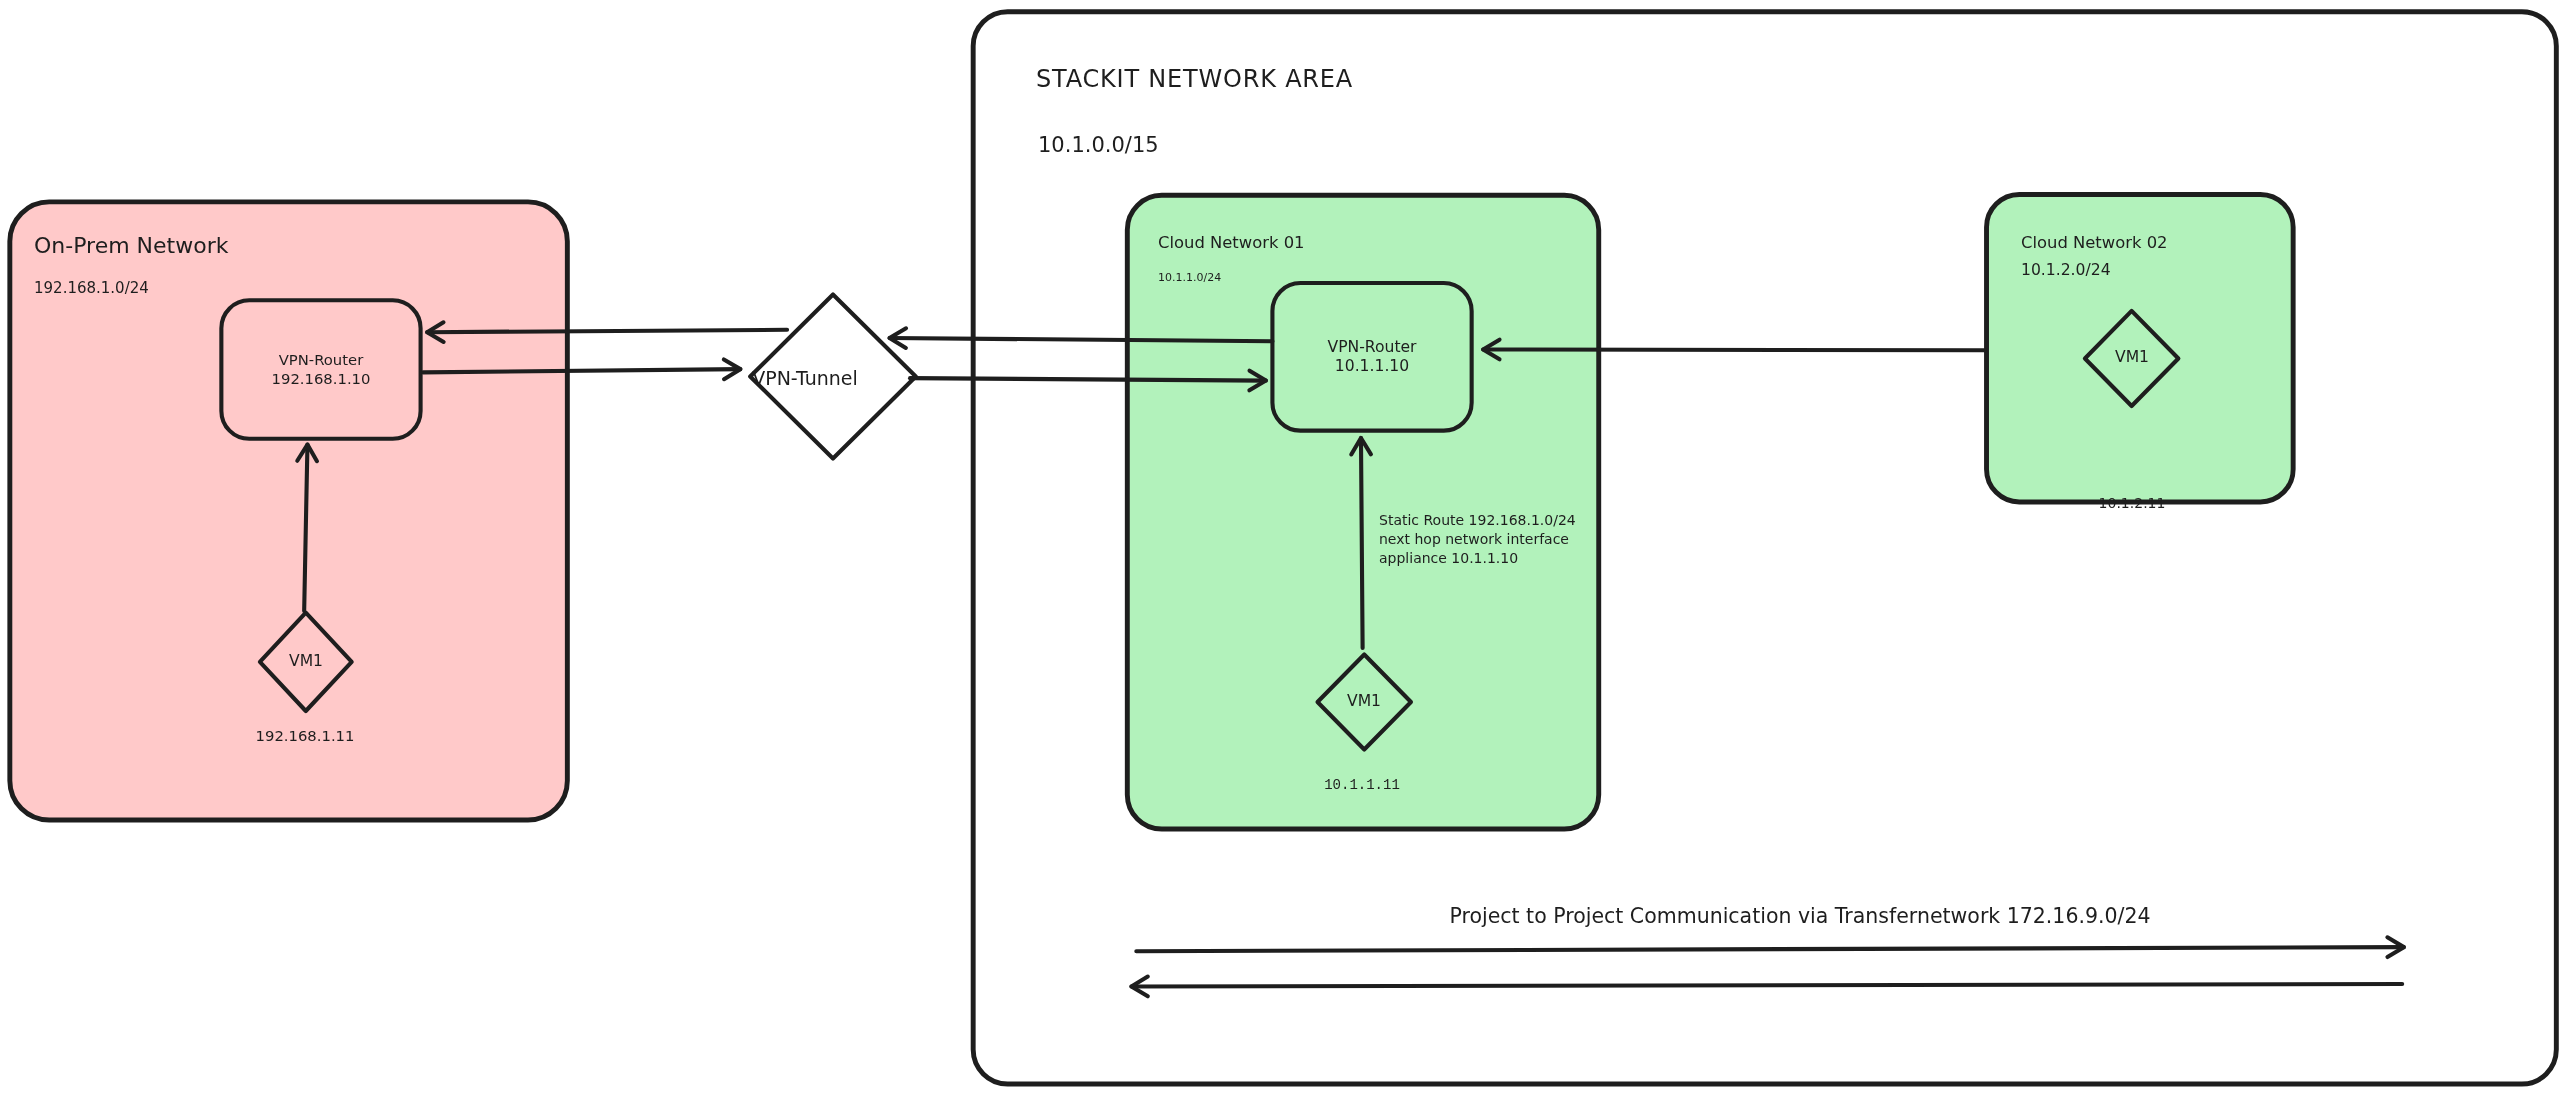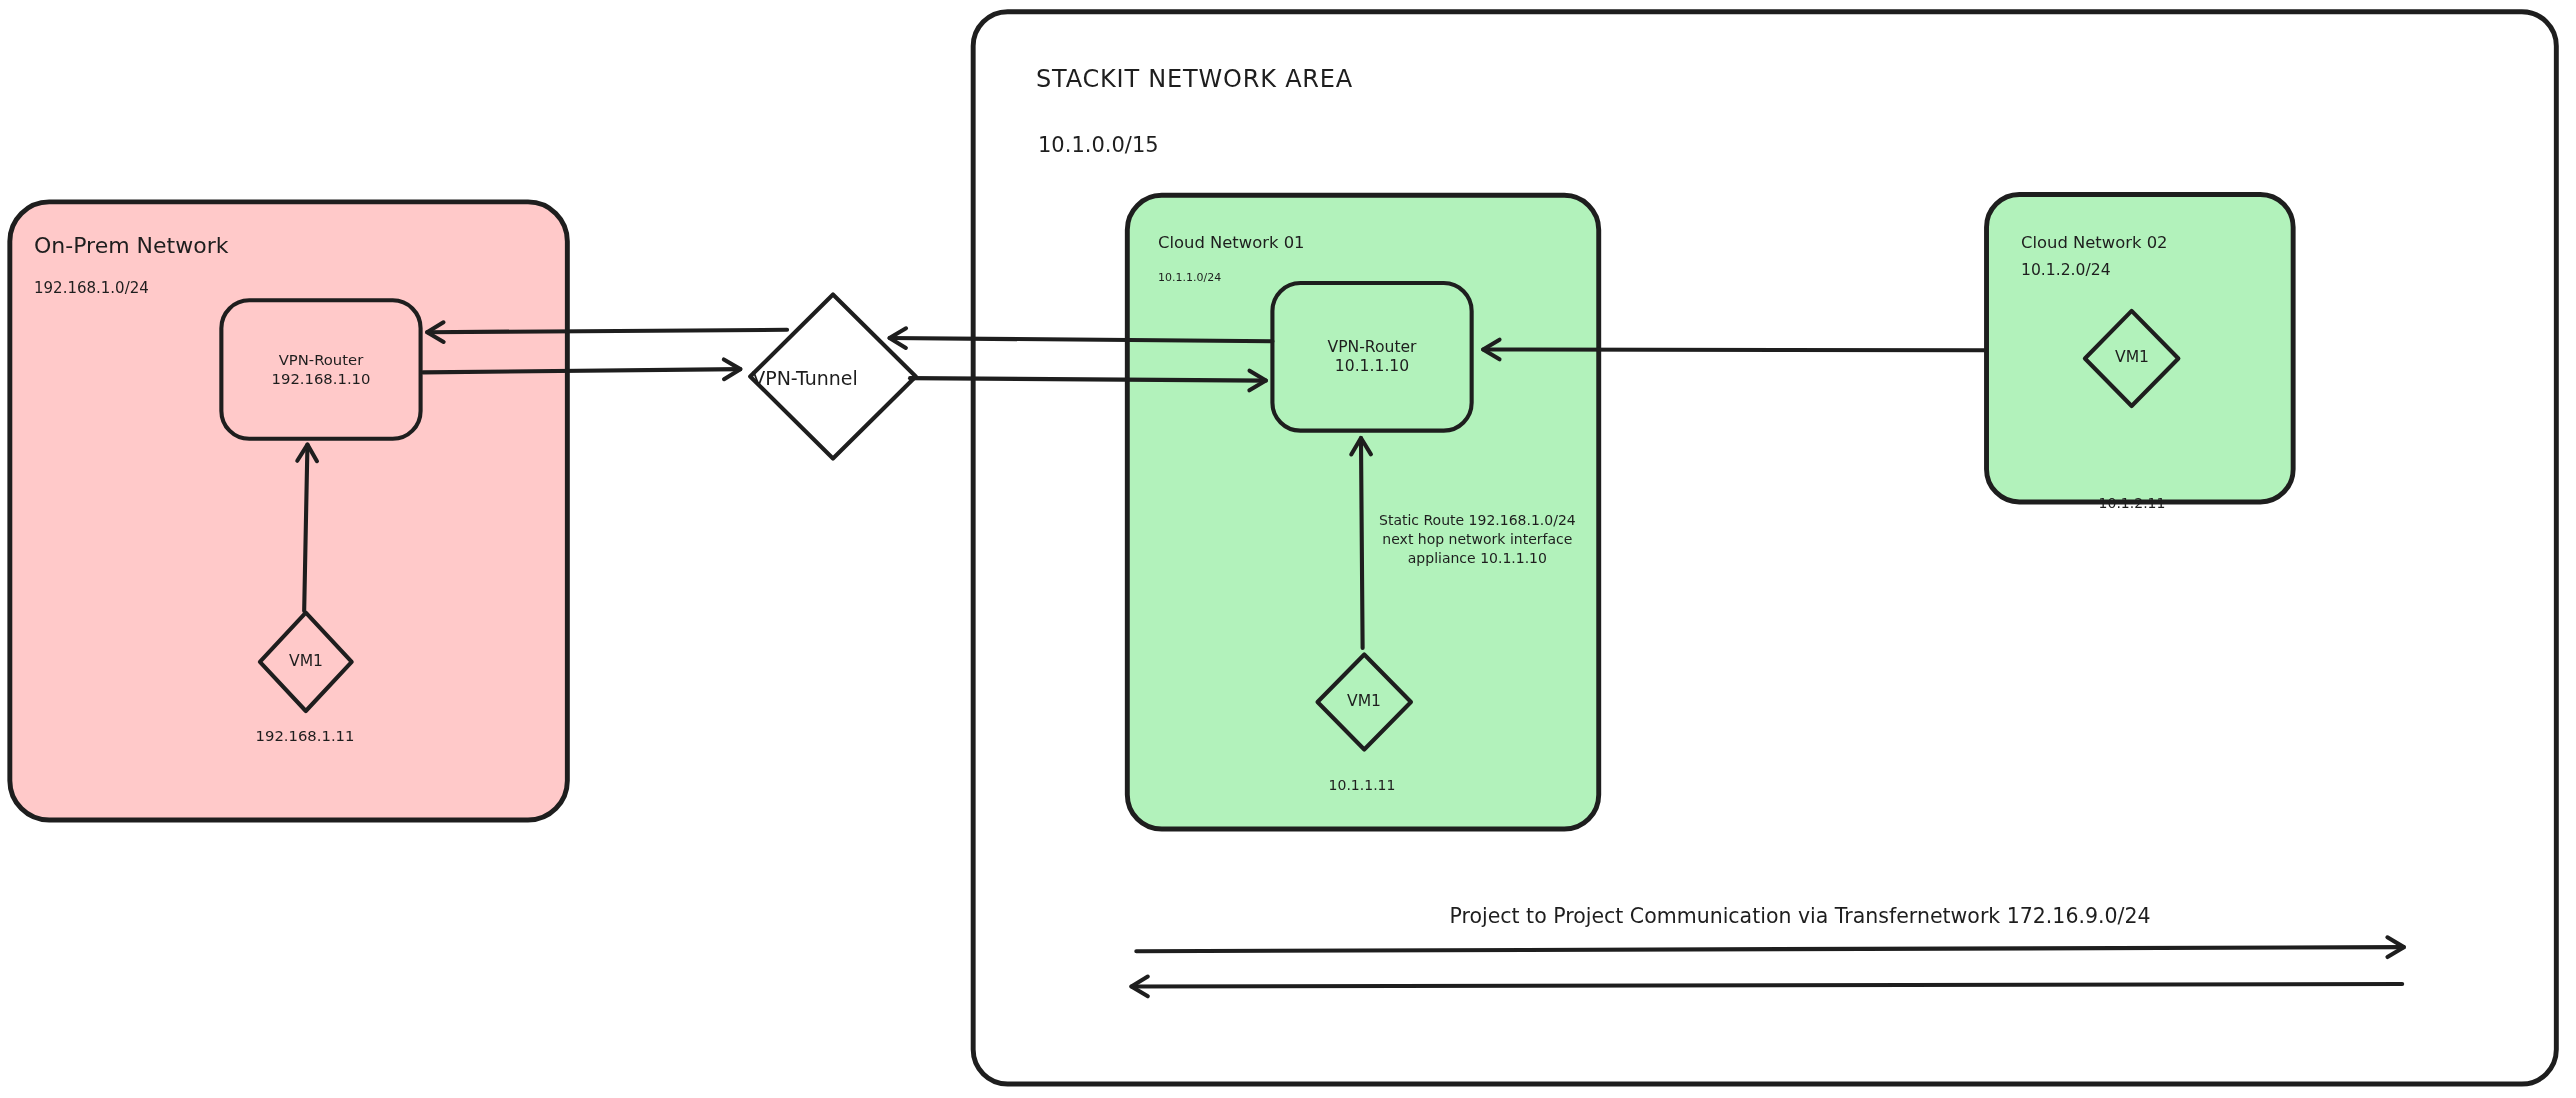--- a/index.html
+++ b/index.html
@@ -15,42 +15,41 @@
   .canvas svg.draw-layer {
     position: absolute;
     left: 0; top: 0;
     width: 2576px; height: 1099px;
   }
   .lbl {
     position: absolute;
     color: #1e1e1e;
     white-space: nowrap;
     line-height: 1.15;
-    text-align: center;
   }
   .v { transform: translateY(-50%); }          
   .c { transform: translate(-50%,-50%); text-align: center; } 
 
   .onprem-title   { left: 34px;  top: 246px; font-size: 22px; }
   .onprem-cidr    { left: 34px;  top: 289px; font-size: 15px; }
   .onprem-router-label { left: 321px; top: 369px; font-size: 14.8px; line-height: 19px; }
   .onprem-vm-label{ left: 306px; top: 662px; font-size: 15.6px; }
   .onprem-vm-ip   { left: 305px; top: 736px; font-size: 14.8px; }
 
   .tunnel-label   { left: 805px; top: 379px; font-size: 19px; }
 
   .stackit-title  { left: 1036px; top: 80px;  font-size: 24px; letter-spacing: 0.8px; }
   .stackit-cidr   { left: 1038px; top: 145px; font-size: 21px; }
 
   .cn01-title     { left: 1158px; top: 243px; font-size: 16.4px; }
   .cn01-cidr      { left: 1158px; top: 278px; font-size: 11px; }
   .cloud-router-label { left: 1372px; top: 357px; font-size: 15.6px; line-height: 19px; }
   .cn01-static    { left: 1379px; top: 511px; font-size: 14px; line-height: 19px; }
   .cn01-vm-label  { left: 1364px; top: 702px; font-size: 15.6px; }
-  .cn01-vm-ip     { left: 1362px; top: 785px; font-size: 14px; }
+  .cn01-vm-ip     { left: 1362px; top: 785px; font-size: 14px; font-family: Liberation Mono, monospace; }
 
   .cn02-title     { left: 2021px; top: 243px; font-size: 16.4px; }
   .cn02-cidr      { left: 2021px; top: 271px; font-size: 15.6px; }
   .cn02-vm-label  { left: 2132px; top: 358px; font-size: 15.6px; }
   .cn02-vm-ip     { left: 2132px; top: 455px; font-size: 14px; margin-top: 48px; }
   .cn02-static    { left: 1642px; top: 274px; font-size: 15.6px; line-height: 24.6px; }
 
   .transfer-label { left: 1764px; top: 917px; font-size: 20.5px; margin-left: 36px; }
 </style>
 </head>

